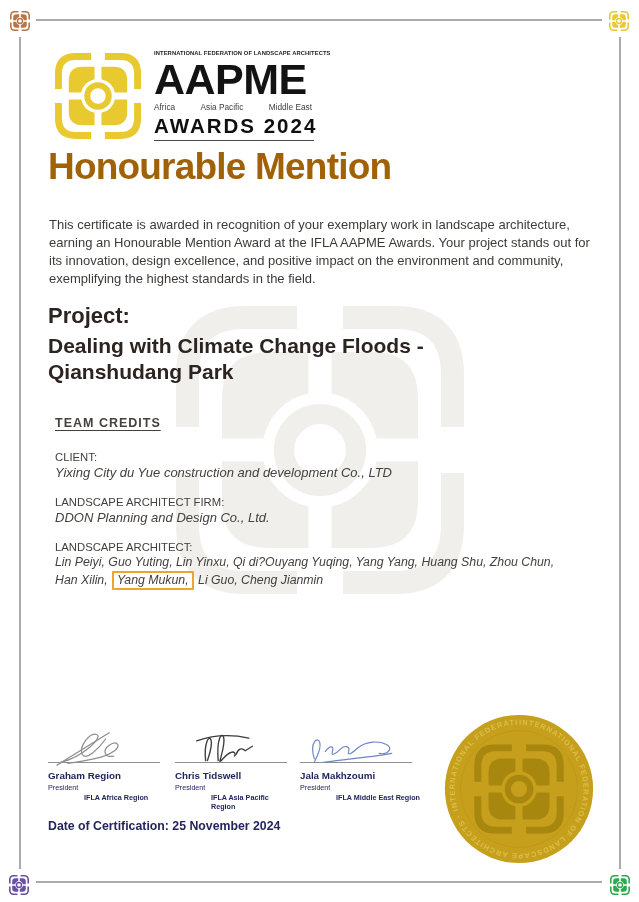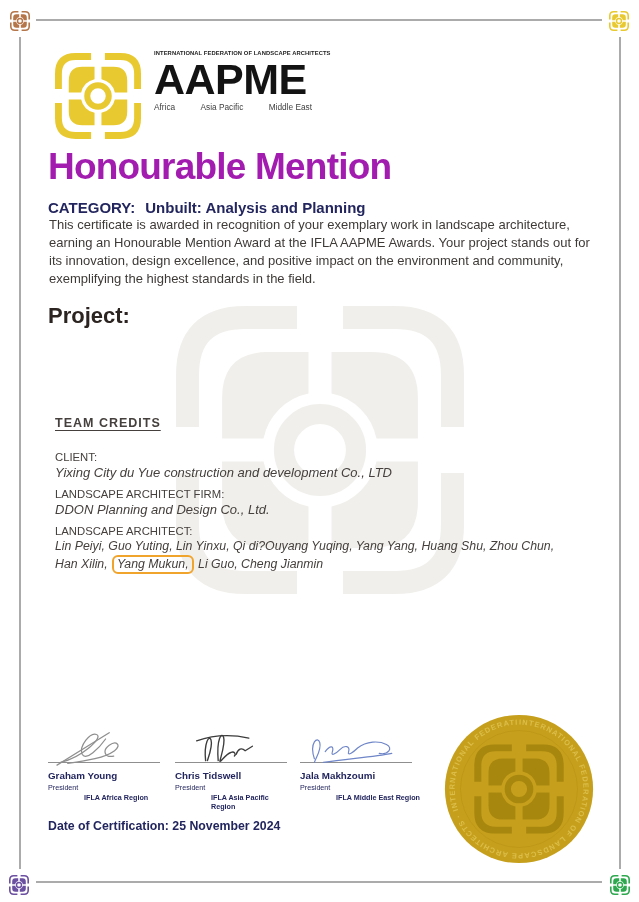--- a/index.html
+++ b/index.html
@@ -23,37 +23,37 @@
   .content{position:absolute;inset:0;z-index:1;}
   
   .logo-flower{position:absolute;left:55px;top:52px;width:86px;height:88px;color:#e9c930;}
   .logo-text{position:absolute;left:154px;top:50px;width:162px;}
   .org-small{font-size:5.8px;letter-spacing:0.1px;color:#1c1c1c;white-space:nowrap;font-weight:700;}
   .acronym{font-size:43px;font-weight:700;letter-spacing:-0.5px;line-height:0.95;color:#131313;margin-top:3px;}
   .regions{display:flex;justify-content:space-between;font-size:8.3px;color:#3f3f3f;margin-top:2px;width:158px;}
   .awards-line{margin-top:2px;font-size:20.5px;font-weight:700;letter-spacing:2px;color:#0f0f0f;
     border-bottom:1.5px solid #4a4a4a;padding-bottom:2px;width:160px;white-space:nowrap;}
   
-  .cert-title{position:absolute;left:48px;top:146px;font-size:37px;font-weight:700;letter-spacing:-0.8px;color:#a21caf;}
+  .cert-title{position:absolute;left:48px;top:146px;font-size:37px;font-weight:700;letter-spacing:-0.8px;color:#a16207;}
   .category-row{position:absolute;left:48px;top:199px;font-size:15px;font-weight:700;color:#23265e;white-space:nowrap;}
   .category-row .cat-value{margin-left:10px;}
   .body-par{position:absolute;left:49px;top:216px;width:548px;font-size:13px;line-height:1.38;color:#3e3a37;}
   
   .project{position:absolute;left:48px;top:303px;color:#2c2421;}
   .project-label{font-size:22px;font-weight:700;}
   .project-name{font-size:21px;font-weight:700;line-height:1.26;margin-top:4px;}
   
   .credits{position:absolute;left:55px;top:416px;color:#45403d;}
   .credits-heading{font-size:12.5px;font-weight:700;letter-spacing:1px;text-decoration:underline;text-underline-offset:3px;}
   .credit-label{font-size:11.3px;margin-top:0;}
   .credit-value{font-size:13px;margin-top:2px;font-style:italic;}
   .gap-lg{margin-top:21px;}
-  .gap-md{margin-top:8px;}
+  .gap-md{margin-top:16px;}
   .names{font-size:12.3px;line-height:1.28;white-space:nowrap;}
-  .hl{display:inline-block;border:2px solid #f1a42c;padding:0px 3px;margin:-3px 1px;border-radius:6px;}
+  .hl{display:inline-block;border:2px solid #f1a42c;padding:0px 3px;margin:-3px 1px;border-radius:1px;}
   
   .sig-block{position:absolute;top:730px;width:120px;color:#23265e;}
   .sig-1{left:48px;} .sig-2{left:175px;} .sig-3{left:300px;}
   .sig-img{width:108px;height:36px;display:block;}
   .sig-line{border-bottom:1.5px solid #8f8f8f;width:112px;margin-top:-4px;}
   .sig-name{font-size:9.8px;font-weight:700;margin-top:7px;}
   .sig-title{font-size:7.2px;margin-top:2px;}
   .sig-region{font-size:7.2px;font-weight:700;margin-top:1px;padding-left:36px;}
   .date-line{position:absolute;left:48px;top:819px;font-size:12.3px;font-weight:700;color:#23265e;}
   
@@ -111,30 +111,32 @@
         <use href="#ifla-flower"></use>
       </svg>
     <div class="logo-text">
       <div class="org-small">INTERNATIONAL FEDERATION OF LANDSCAPE ARCHITECTS</div>
       <div class="acronym">AAPME</div>
       <div class="regions">
         <span>Africa</span>
         <span>Asia Pacific</span>
         <span>Middle East</span>
       </div>
+      <div class="awards-line">AWARDS 2024</div>
     </div>
 
     <div class="cert-title">Honourable Mention</div>
-    <div class="category-row">
-      <span>CATEGORY:</span><span class="cat-value">Unbuilt: Analysis and Planning</span>
-    </div>
     <div class="body-par">This certificate is awarded in recognition of your exemplary work in landscape architecture, earning an Honourable Mention Award at the IFLA AAPME Awards. Your project stands out for its innovation, design excellence, and positive impact on the environment and community, exemplifying the highest standards in the field.</div>
 
     <div class="project">
       <div class="project-label">Project:</div>
+      <div class="project-name">
+        <div>Dealing with Climate Change Floods -</div>
+        <div>Qianshudang Park</div>
+      </div>
     </div>
 
     <div class="credits">
       <div class="credits-heading">TEAM CREDITS</div>
       <div class="credit-label gap-lg">CLIENT:</div>
       <div class="credit-value">Yixing City du Yue construction and development Co., LTD</div>
       <div class="credit-label gap-md">LANDSCAPE ARCHITECT FIRM:</div>
       <div class="credit-value">DDON Planning and Design Co., Ltd.</div>
       <div class="credit-label gap-md">LANDSCAPE ARCHITECT:</div>
       <div class="credit-value names">Lin Peiyi, Guo Yuting, Lin Yinxu, Qi di?Ouyang Yuqing, Yang Yang, Huang Shu, Zhou Chun,</div>
@@ -147,21 +149,21 @@
 
     <div class="sig-block sig-1">
       <svg class="sig-img" viewBox="0 0 120 40">
         <g fill="none" stroke="#8f8f8f" stroke-width="1.4" stroke-linecap="round">
           <path d="M14 36 C38 30 62 8 54 5 C47 2 34 18 38 27 C42 35 57 20 64 10"></path>
           <path d="M22 37 C44 34 63 31 74 23 C82 17 76 11 68 17 C60 23 63 31 73 29"></path>
           <path d="M10 39 L68 3"></path>
         </g>
       </svg>
       <div class="sig-line"></div>
-      <div class="sig-name">Graham Young</div>
+      <div class="sig-name">Graham Region</div>
       <div class="sig-title">President</div>
       <div class="sig-region">IFLA Africa Region</div>
     </div>
 
     <div class="sig-block sig-2">
       <svg class="sig-img" viewBox="0 0 120 40">
         <g fill="none" stroke="#3c3c3c" stroke-width="1.5" stroke-linecap="round">
           <path d="M34 34 C32 14 38 5 40 11 C42 17 38 28 36 34"></path>
           <path d="M48 34 C46 9 52 2 54 8 C56 14 52 26 50 34 C49 38 56 27 62 25 C66 23 68 27 66 29"></path>
           <path d="M68 27 C70 21 74 19 78 23 L86 18"></path>

